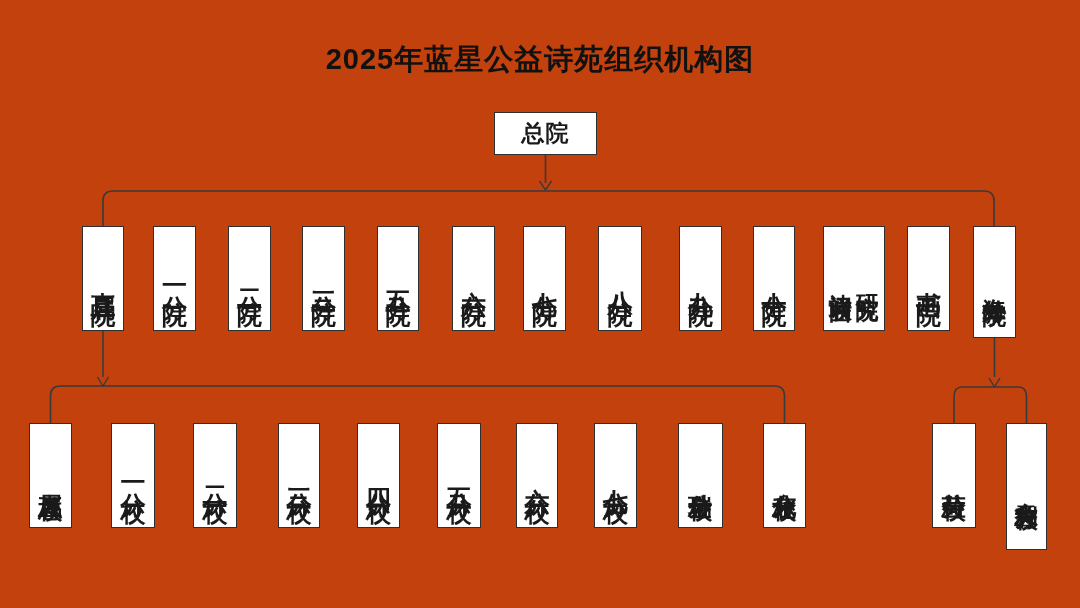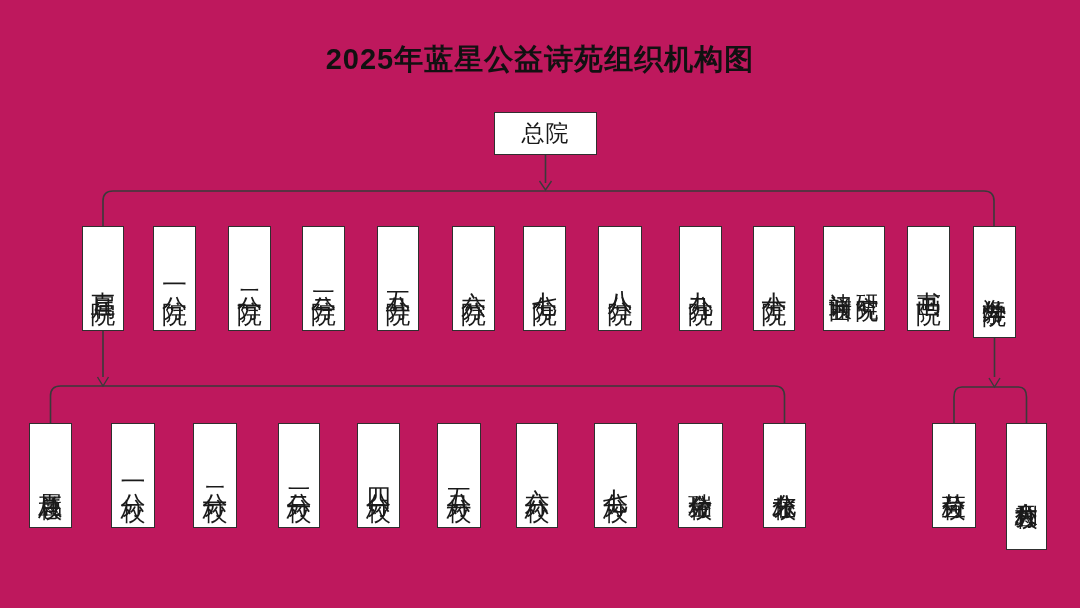--- a/index.html
+++ b/index.html
@@ -1,20 +1,20 @@
 <!DOCTYPE html>
 <html><head>
 <meta charset="utf-8">
 <style>
   html,body { margin:0; padding:0; background:#ffffff; }
   #canvas {
     position: relative;
     width: 1080px;
     height: 608px;
-    background: #be185d;
+    background: #c2410c;
     font-family: "Liberation Sans", sans-serif;
     overflow: hidden;
   }
   #title {
     position: absolute;
     left: 0; top: 40px;
     width: 1080px;
     text-align: center;
     font-size: 29px;
     font-weight: 600;
@@ -26,20 +26,21 @@
     left: 0; top: 0;
   }
   .node {
     position: absolute;
     border: 1.6px solid #2f2f2f;
     background: #ffffff;
     box-sizing: border-box;
     display: flex;
     align-items: center;
     justify-content: center;
+    font-weight: bold;
   }
   .htext {
     font-size: 23px;
     color: #1a1a1a;
     letter-spacing: 1px;
     white-space: nowrap;
   }
   .vtext {
     writing-mode: vertical-lr;
     text-orientation: upright;

